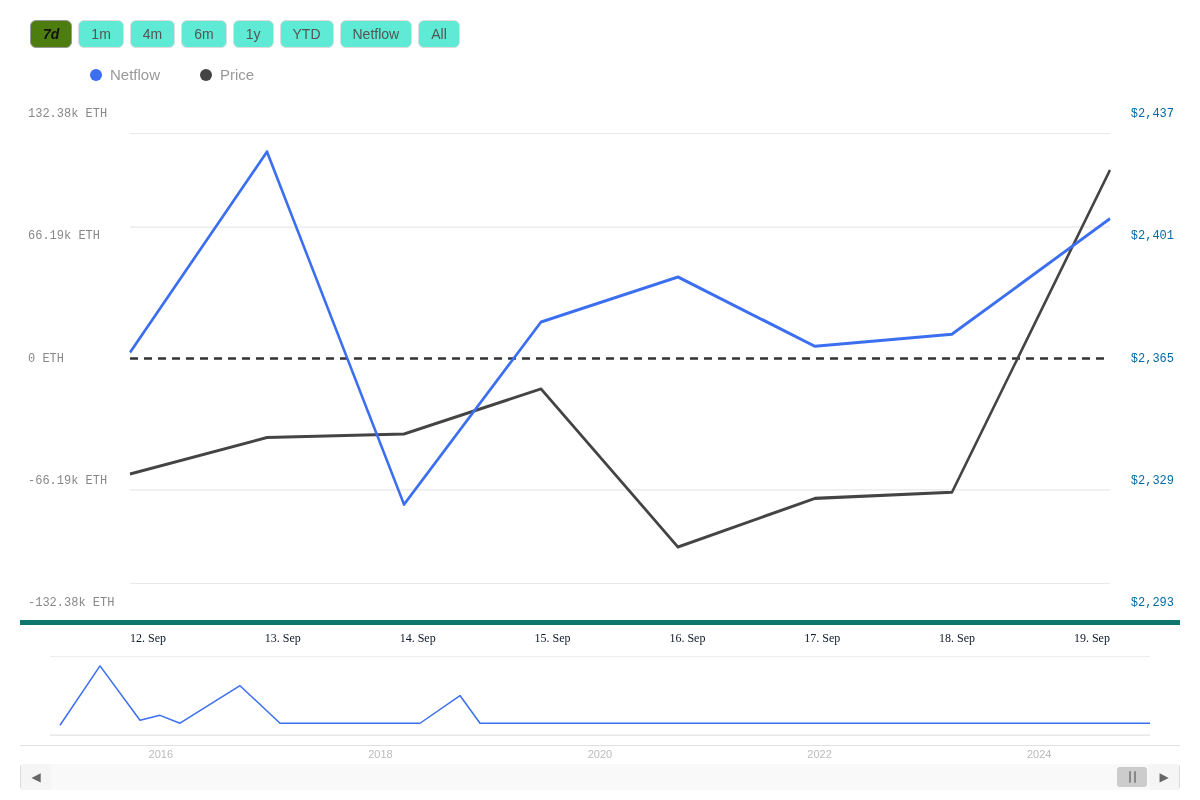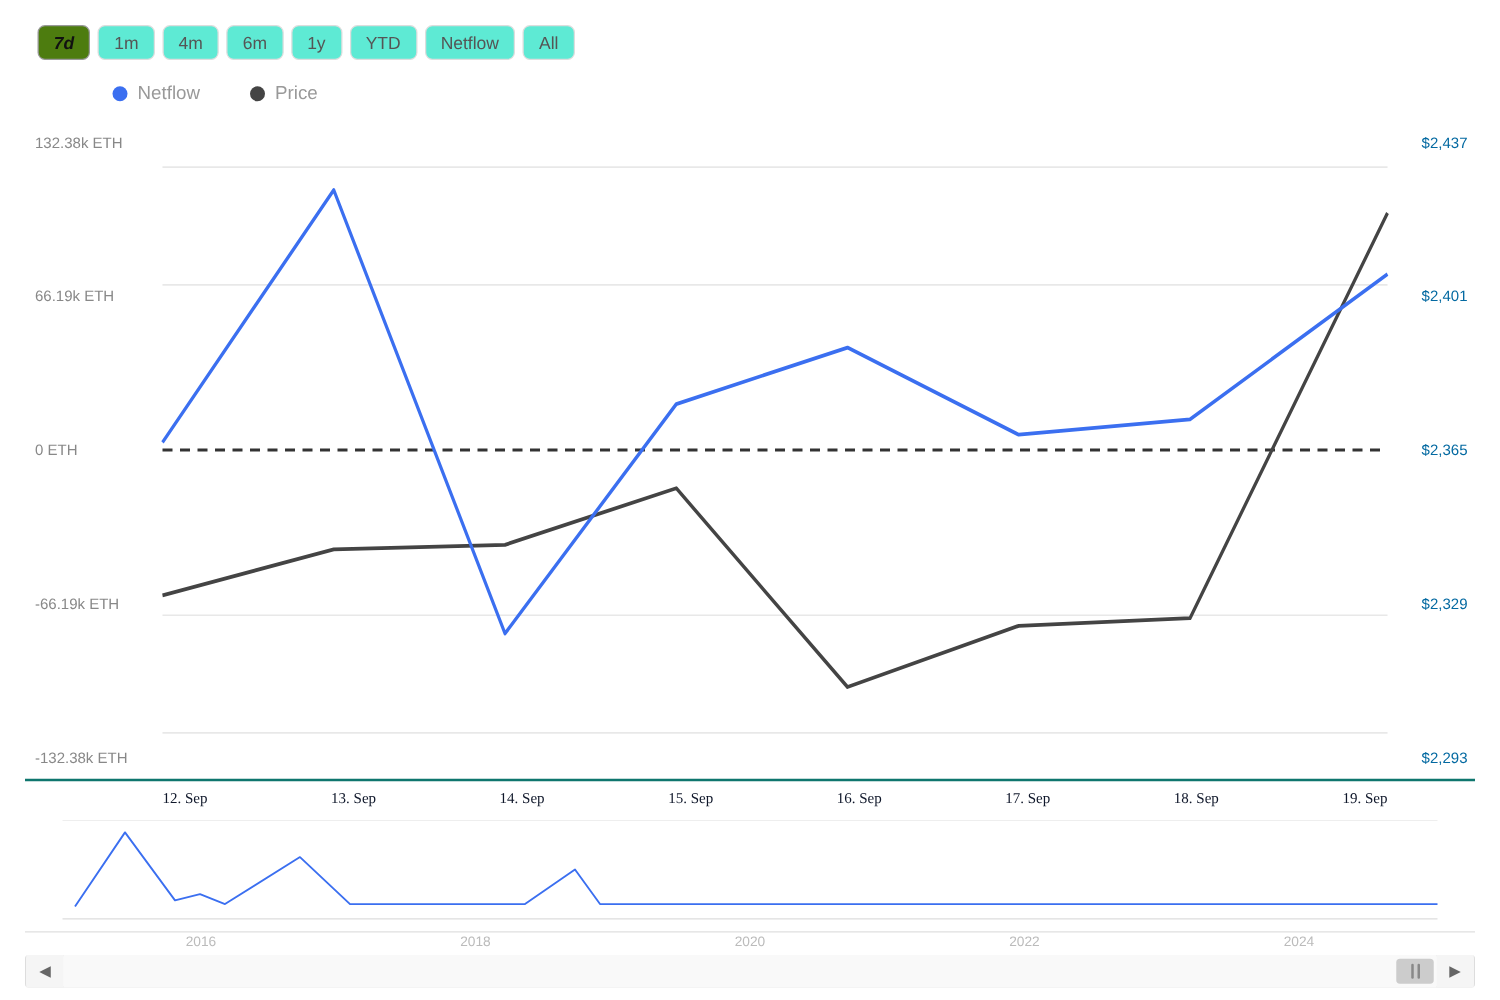--- a/index.html
+++ b/index.html
@@ -73,21 +73,22 @@
     .chart-wrapper {
       flex: 1;
       position: relative;
       display: flex;
       flex-direction: column;
     }
 
     .main-chart {
       position: relative;
       flex: 1;
-      border-bottom: 2px solid #0f766e;
+      border-bottom: 5px solid #0f766e;
+      font-family: Liberation Mono, monospace;
     }
 
     svg.main-svg {
       width: 100%;
       height: 100%;
     }
 
     
     .y-labels-left {
       position: absolute;

